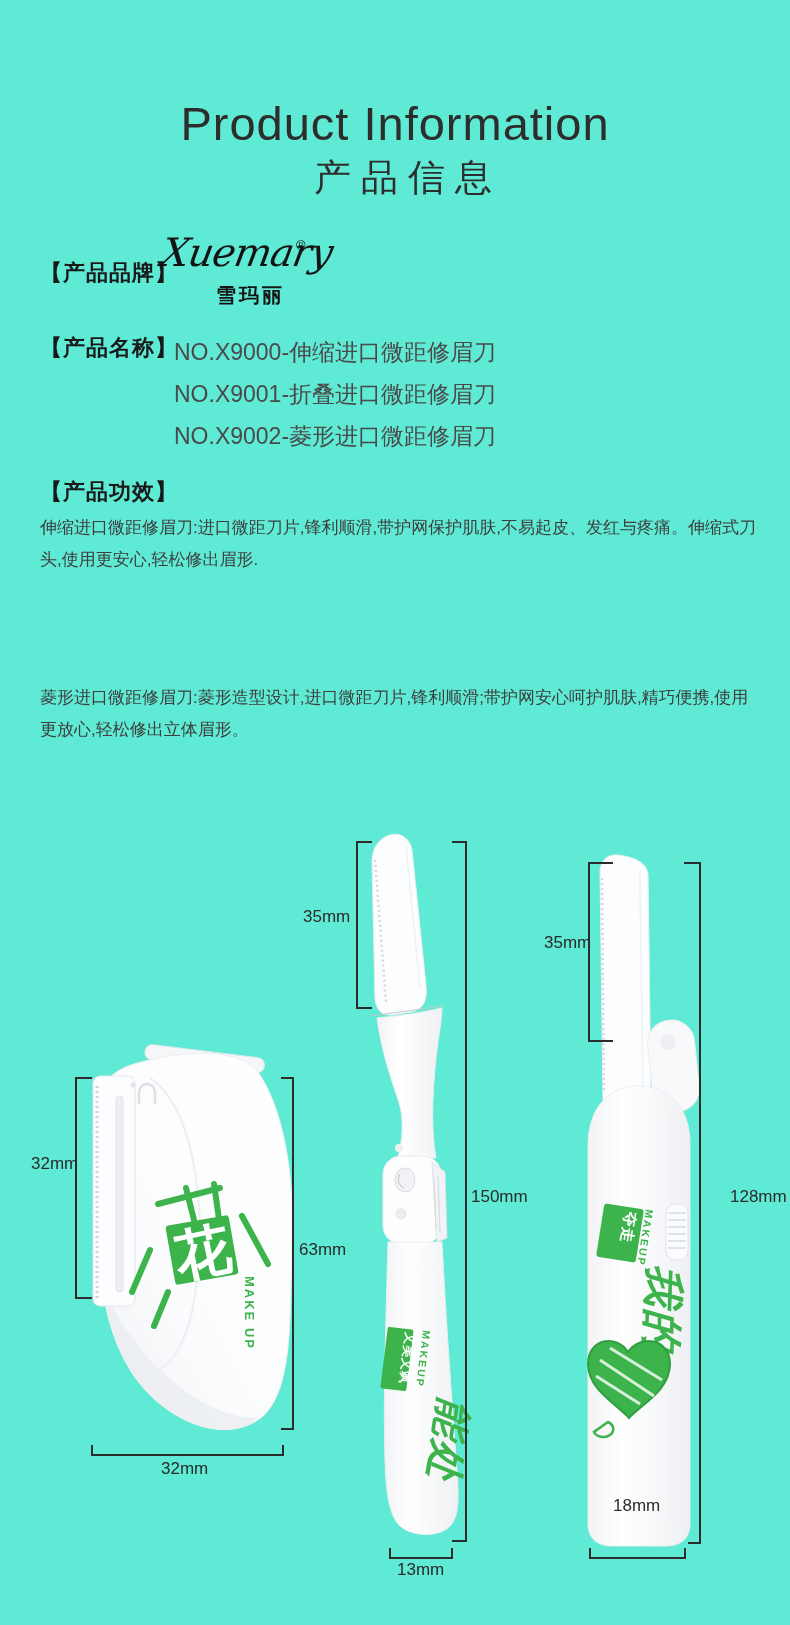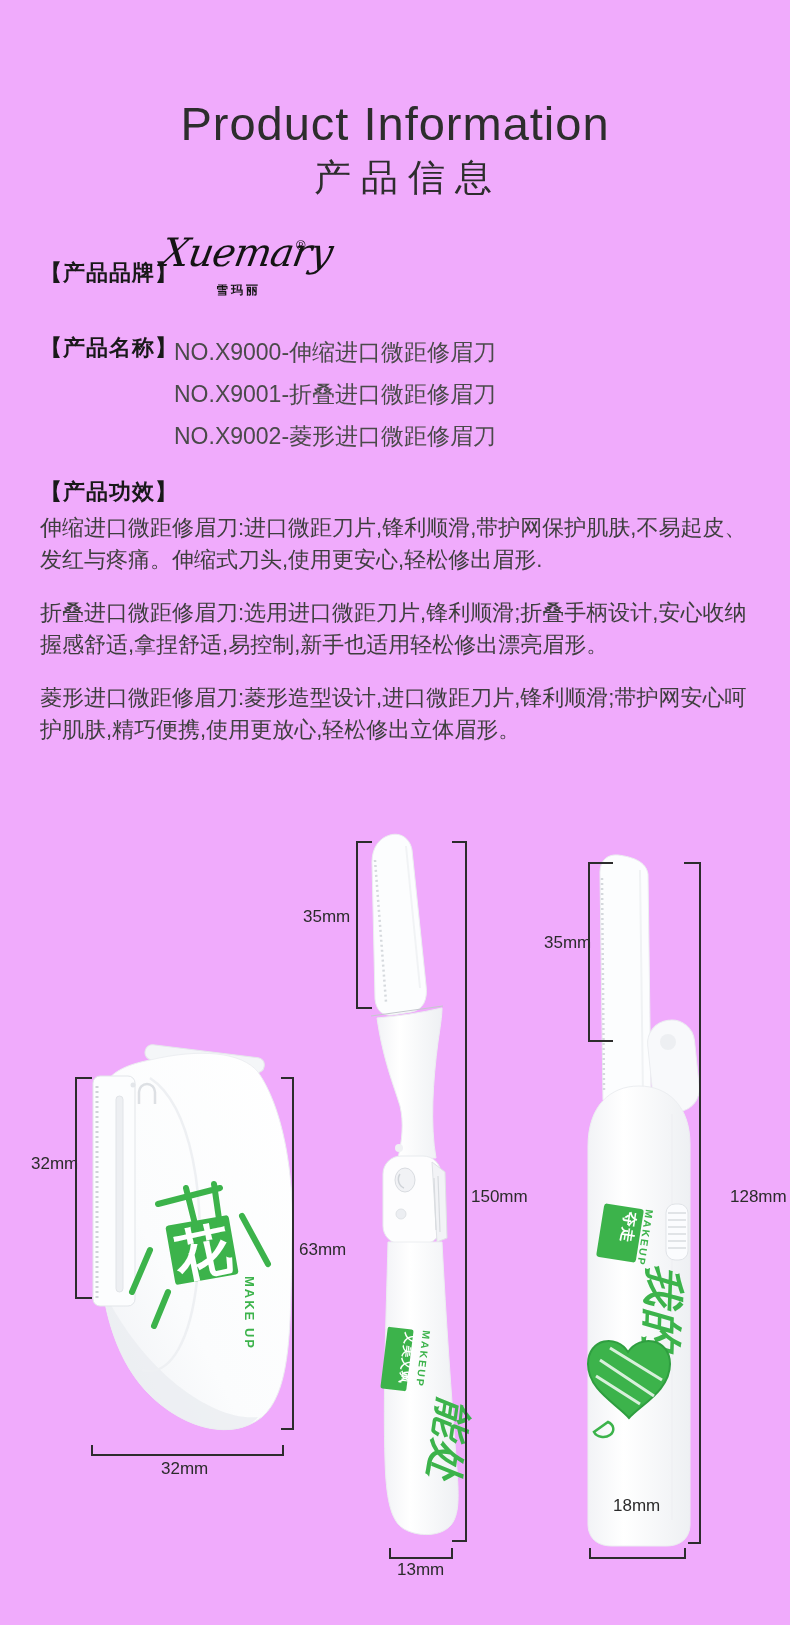--- a/index.html
+++ b/index.html
@@ -1,33 +1,33 @@
 <!DOCTYPE html>
 <html><head>
 <meta charset="utf-8">
 <style>
   html,body{margin:0;padding:0;background:#fff;}
-  #page{position:relative;width:790px;height:1625px;background:#f0abfc;overflow:hidden;
+  #page{position:relative;width:790px;height:1625px;background:#5eead4;overflow:hidden;
         font-family:"Liberation Sans","DejaVu Sans",sans-serif;color:#2e2e2e;}
   .abs{position:absolute;}
   .title-en{top:96px;left:0;width:790px;text-align:center;font-size:47px;font-weight:200;
             color:#2d2d2d;letter-spacing:1px;}
   .title-zh{top:153px;left:0;width:790px;text-align:center;font-size:37px;font-weight:300;
             color:#2d2d2d;letter-spacing:10px;padding-left:26px;box-sizing:border-box;}
   .sec-label{font-size:22px;font-weight:700;color:#191919;letter-spacing:1px;}
   .brand-label{top:258px;left:40px;}
   .logo-script{top:230px;left:162px;font-family:"DejaVu Serif","Liberation Serif",serif;
                font-style:italic;font-size:39px;color:#141414;transform:skewX(-10deg);
                letter-spacing:-1px;}
   .logo-reg{top:238px;left:296px;font-size:13px;color:#141414;}
-  .logo-zh{top:282px;left:216px;font-size:12px;font-weight:700;color:#141414;letter-spacing:3px;}
+  .logo-zh{top:282px;left:216px;font-size:20px;font-weight:700;color:#141414;letter-spacing:3px;}
   .names-label{top:333px;left:40px;}
   .name-lines{top:331px;left:174px;font-size:23px;color:#4a4a4a;line-height:42px;white-space:pre-line;}
   .effects-label{top:477px;left:40px;}
-  .para{left:40px;width:716px;font-size:22px;line-height:32px;color:#3e3e3e;}
+  .para{left:40px;width:716px;font-size:17px;line-height:32px;color:#3e3e3e;}
   .p1{top:512px;} .p2{top:597px;} .p3{top:682px;}
   .dim{font-size:17px;color:#2b2b2b;}
   svg text{font-family:"Liberation Sans","DejaVu Sans",sans-serif;}
 </style>
 </head>
 <body>
 
 <div id="page">
 
   <div class="abs title-en">Product Information</div>
@@ -38,21 +38,20 @@
   <div class="abs logo-reg">®</div>
   <div class="abs logo-zh">雪玛丽</div>
 
   <div class="abs sec-label names-label">【产品名称】</div>
   <div class="abs name-lines">NO.X9000-伸缩进口微距修眉刀
 NO.X9001-折叠进口微距修眉刀
 NO.X9002-菱形进口微距修眉刀</div>
 
   <div class="abs sec-label effects-label">【产品功效】</div>
   <div class="abs para p1">伸缩进口微距修眉刀:进口微距刀片,锋利顺滑,带护网保护肌肤,不易起皮、发红与疼痛。伸缩式刀头,使用更安心,轻松修出眉形.</div>
-  <div class="abs para p2">折叠进口微距修眉刀:选用进口微距刀片,锋利顺滑;折叠手柄设计,安心收纳握感舒适,拿捏舒适,易控制,新手也适用轻松修出漂亮眉形。</div>
   <div class="abs para p3">菱形进口微距修眉刀:菱形造型设计,进口微距刀片,锋利顺滑;带护网安心呵护肌肤,精巧便携,使用更放心,轻松修出立体眉形。</div>
 
   <svg class="abs" style="top:780px;left:0;" width="790" height="845" viewBox="0 0 790 845">
     <defs>
       <linearGradient id="gBody" x1="1" y1="0" x2="0" y2="1">
         <stop offset="0" stop-color="#ffffff"></stop>
         <stop offset="0.62" stop-color="#fbfcfd"></stop>
         <stop offset="1" stop-color="#eef0f4"></stop>
       </linearGradient>
       <linearGradient id="gHandle" x1="0" y1="0" x2="1" y2="0">

